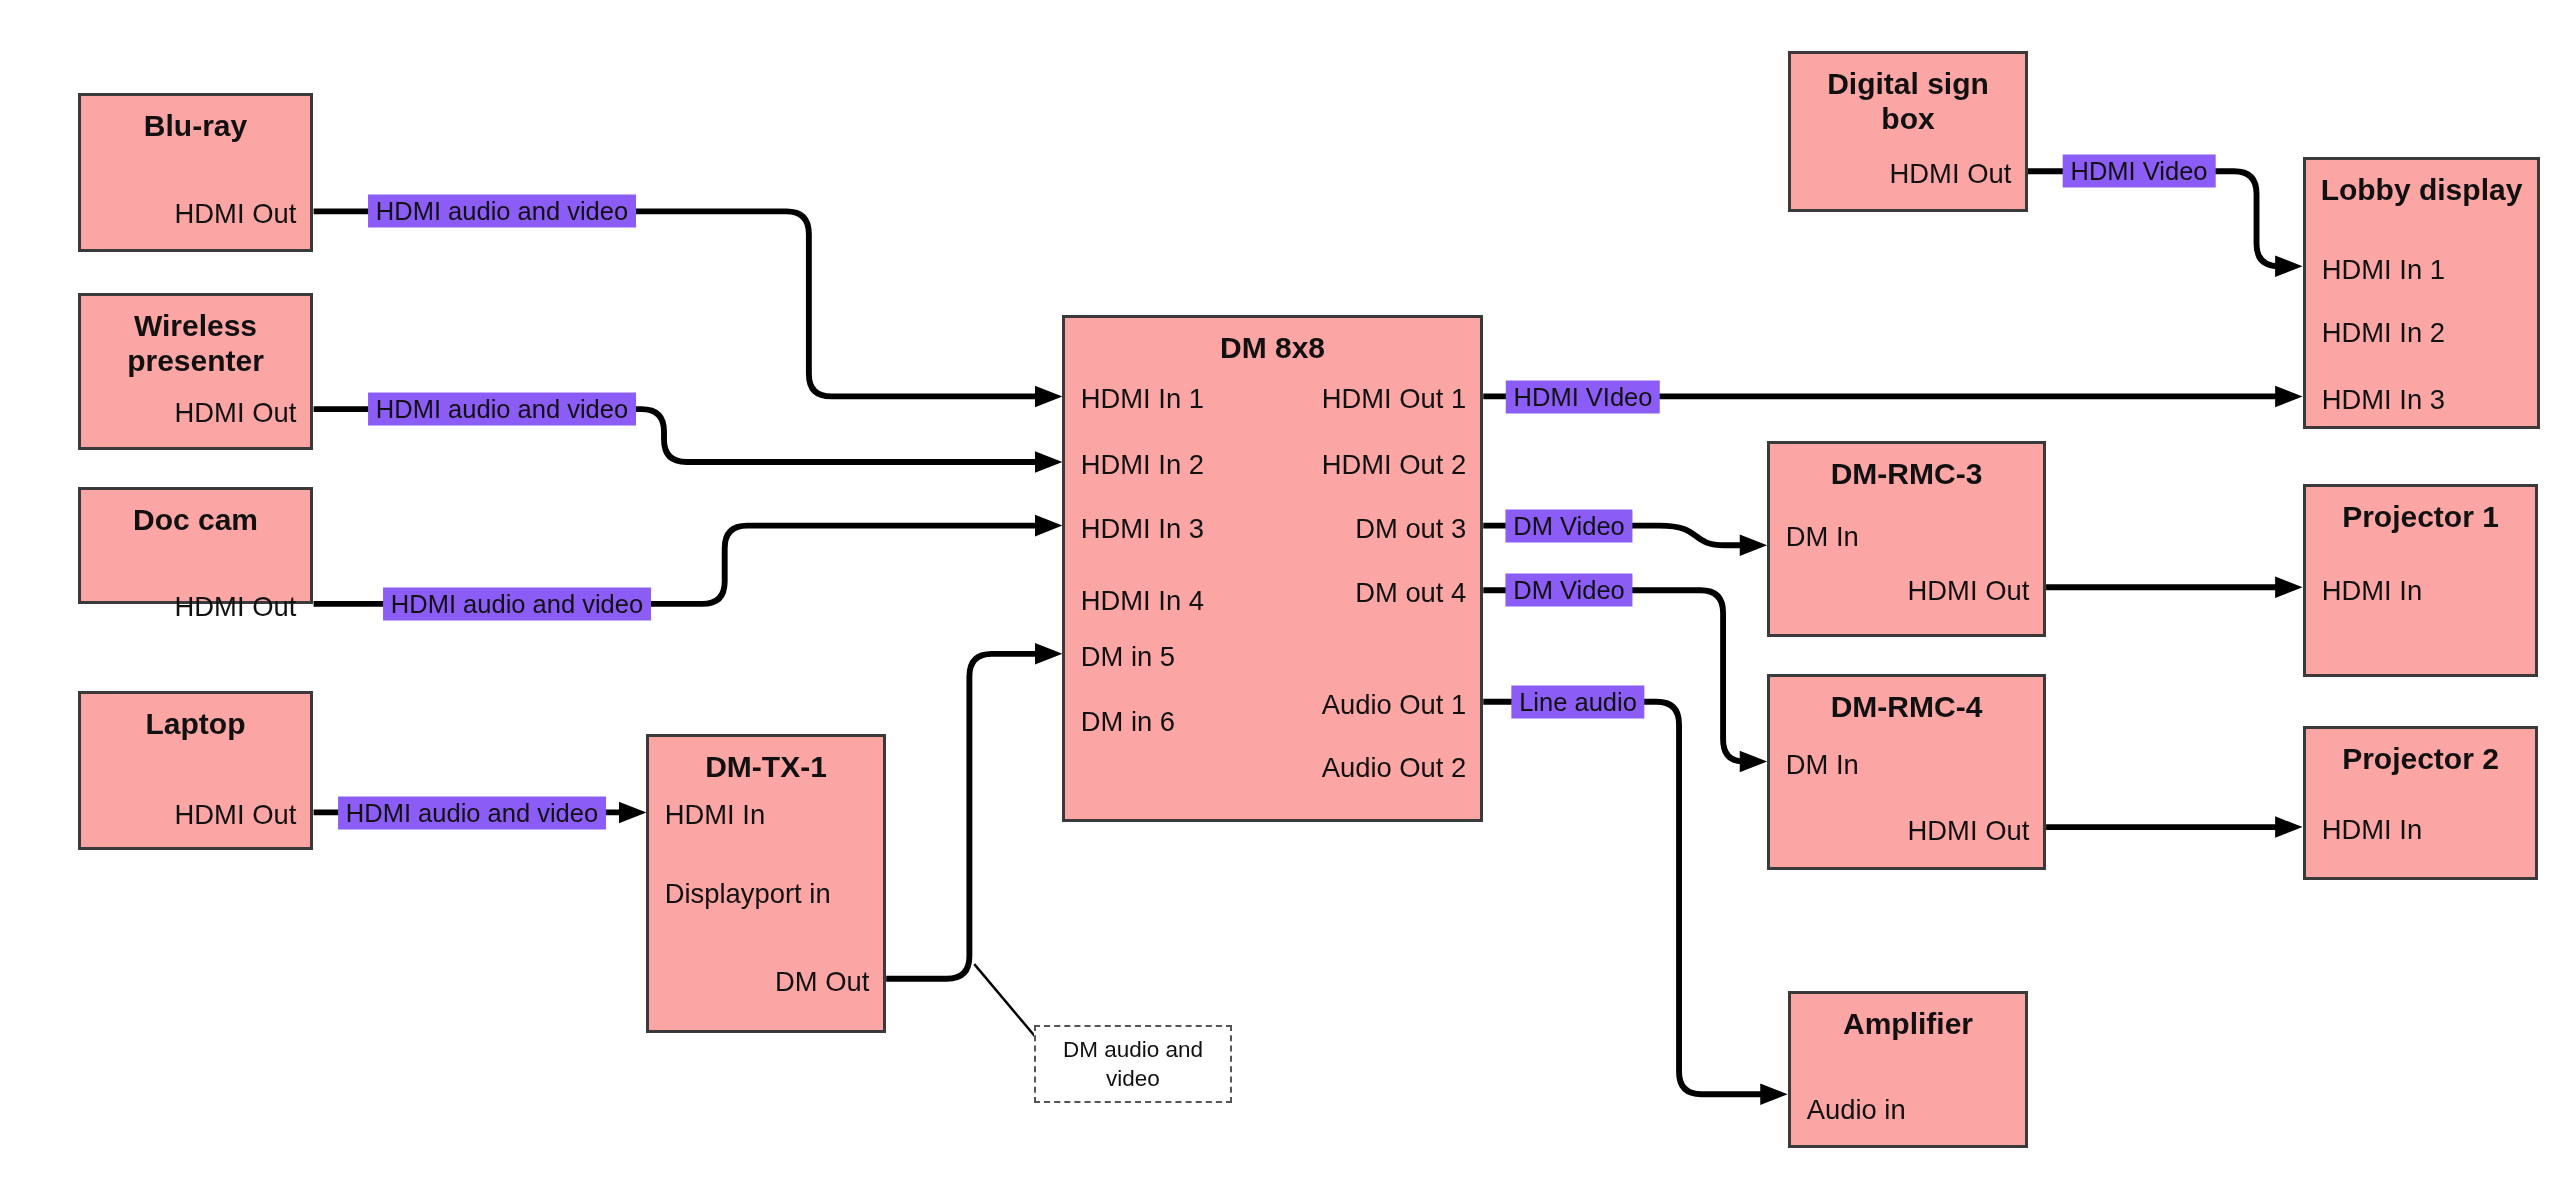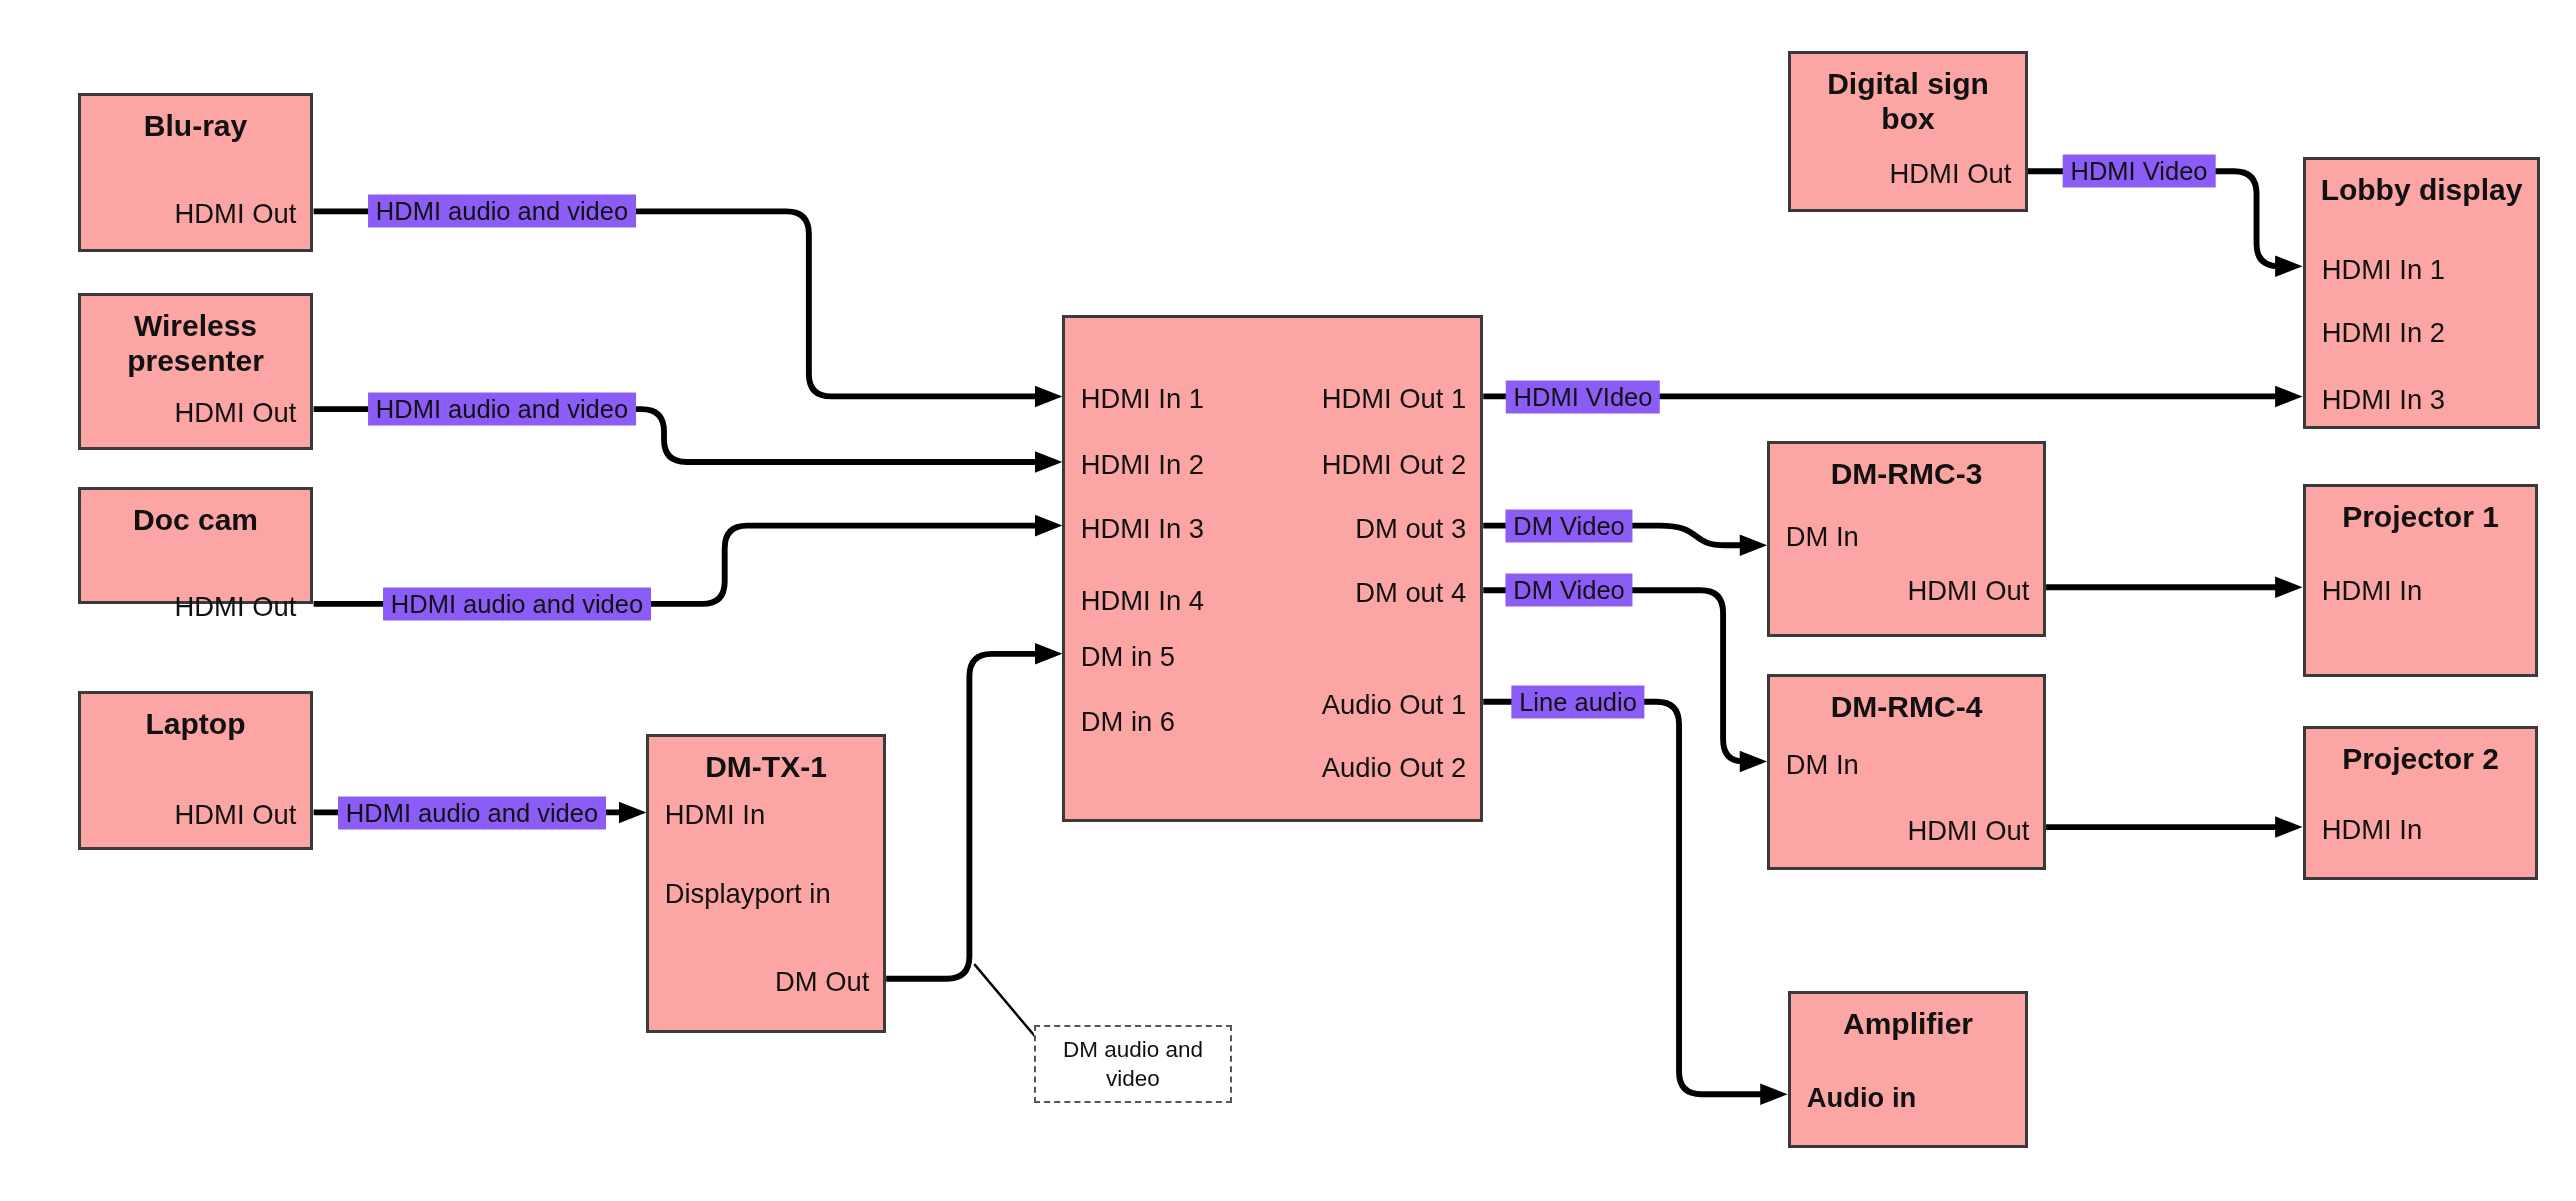--- a/index.html
+++ b/index.html
@@ -119,20 +119,21 @@
   </div>
 
   <div class="node" style="left:646px; top:734px; width:240px; height:299px;">
     <div class="node-title">DM-TX-1</div>
     <div class="port left" style="top:78px;">HDMI In</div>
     <div class="port left" style="top:157px;">Displayport in</div>
     <div class="port right" style="top:245px;">DM Out</div>
   </div>
 
   <div class="node" style="left:1062px; top:315px; width:421px; height:507px;">
+    <div class="node-title">DM 8x8</div>
     <div class="port left" style="top:81px;">HDMI In 1</div>
     <div class="port left" style="top:147px;">HDMI In 2</div>
     <div class="port left" style="top:211px;">HDMI In 3</div>
     <div class="port left" style="top:283px;">HDMI In 4</div>
     <div class="port left" style="top:339px;">DM in 5</div>
     <div class="port left" style="top:404px;">DM in 6</div>
     <div class="port right" style="top:81px;">HDMI Out 1</div>
     <div class="port right" style="top:147px;">HDMI Out 2</div>
     <div class="port right" style="top:211px;">DM out 3</div>
     <div class="port right" style="top:275px;">DM out 4</div>
@@ -169,21 +170,21 @@
     <div class="port right" style="top:154px;">HDMI Out</div>
   </div>
 
   <div class="node" style="left:2303px; top:726px; width:235px; height:154px;">
     <div class="node-title">Projector 2</div>
     <div class="port left" style="top:101px;">HDMI In</div>
   </div>
 
   <div class="node" style="left:1788px; top:991px; width:240px; height:157px;">
     <div class="node-title">Amplifier</div>
-    <div class="port left" style="top:104px;font-weight:bold;">Audio in</div>
+    <div class="port left" style="top:116px;">Audio in</div>
   </div>
 
   <div class="edge-label" style="left:502px;  top:211px;">HDMI audio and video</div>
   <div class="edge-label" style="left:502px;  top:409px;">HDMI audio and video</div>
   <div class="edge-label" style="left:517px;  top:604px;">HDMI audio and video</div>
   <div class="edge-label" style="left:472px;  top:813px;">HDMI audio and video</div>
   <div class="edge-label" style="left:1583px; top:397px;">HDMI VIdeo</div>
   <div class="edge-label" style="left:2139px; top:171px;">HDMI Video</div>
   <div class="edge-label" style="left:1569px; top:526px;">DM Video</div>
   <div class="edge-label" style="left:1569px; top:590px;">DM Video</div>

